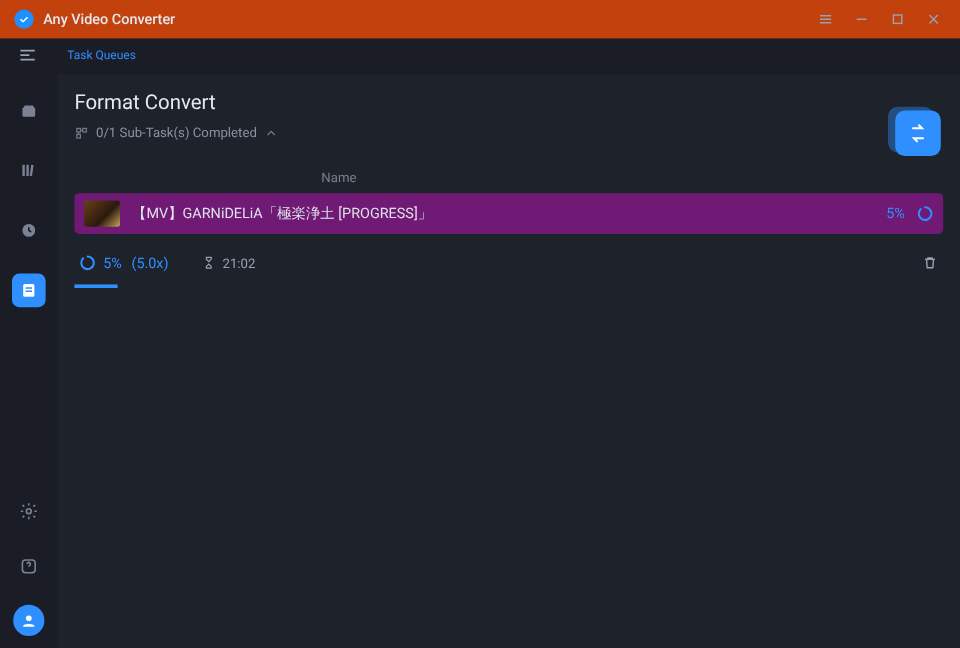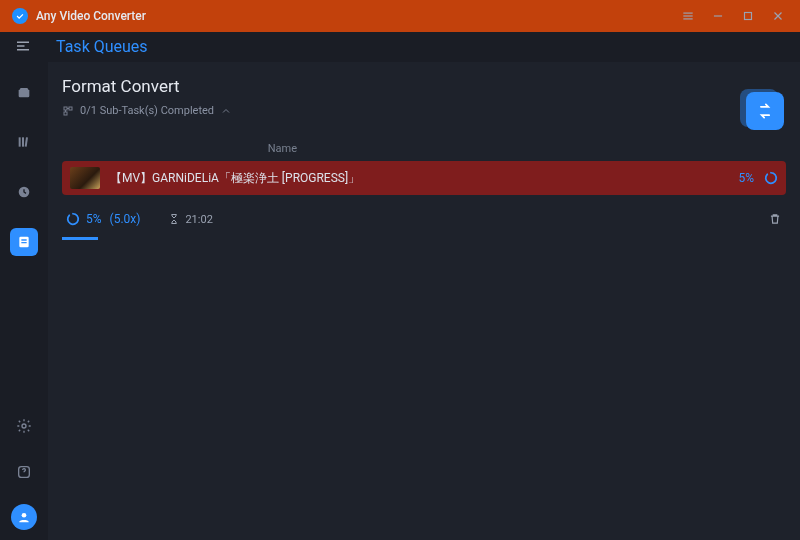--- a/index.html
+++ b/index.html
@@ -6,21 +6,21 @@
   body { width:800px; height:540px; background:#1a1d25; color:#c8cdd6; overflow:hidden; font-size:12px; }
   .titlebar { height:32px; display:flex; align-items:center; padding:0 12px; background:#c2410c; }
   .app-logo { width:16px; height:16px; border-radius:50%; background:#1e90ff; display:flex; align-items:center; justify-content:center; margin-right:8px; }
   .app-logo svg { width:10px; height:10px; }
   .app-title { font-size:12px; color:#e5e9f0; font-weight:500; }
   .titlebar .spacer { flex:1; }
   .win-btn { width:20px; height:20px; margin-left:10px; display:flex; align-items:center; justify-content:center; color:#9aa2b1; cursor:pointer; }
   .win-btn svg { width:14px; height:14px; }
   .sub-bar { height:28px; display:flex; align-items:center; padding-left:14px; }
   .hamburger-sub { width:18px; height:18px; color:#9aa2b1; display:flex; align-items:center; justify-content:center; cursor:pointer; }
-  .task-queues-label { color:#2f8fff; font-size:16px; margin-left:24px; cursor:pointer; }
+  .task-queues-label { color:#2f8fff; font-size:10px; margin-left:24px; cursor:pointer; }
   .layout { display:flex; height:calc(540px - 60px); }
   .sidebar { width:48px; background:#1a1d25; display:flex; flex-direction:column; align-items:center; padding-top:18px; position:relative; }
   .side-ico { width:28px; height:28px; margin-bottom:22px; display:flex; align-items:center; justify-content:center; color:#7a8294; cursor:pointer; border-radius:6px; }
   .side-ico.active { background:#2f8fff; color:#fff; }
   .side-ico svg { width:16px; height:16px; }
   .side-bottom { position:absolute; bottom:10px; display:flex; flex-direction:column; align-items:center; }
   .side-bottom .side-ico { margin-bottom:18px; }
   .avatar { width:26px; height:26px; border-radius:50%; background:#2f8fff; display:flex; align-items:center; justify-content:center; }
   .avatar svg { width:14px; height:14px; fill:#fff; }
   .main { flex:1; background:#1e222b; margin-top:2px; padding:14px 14px 0 14px; position:relative; overflow:hidden; }
@@ -28,21 +28,21 @@
   .meta-line { display:flex; align-items:center; color:#8a92a3; font-size:11px; margin-bottom:6px; }
   .meta-line svg { width:12px; height:12px; margin-right:6px; opacity:.8; }
   .meta-line .chev { margin-left:6px; }
   .format-btn { position:absolute; right:16px; top:30px; width:38px; height:38px; border-radius:8px; display:flex; align-items:center; justify-content:center; cursor:pointer; }
   .format-btn.left { background:#2f8fff; transform:translate(-6px,-3px); z-index:0; opacity:.4;}
   .format-btn.main-btn { background:#2f8fff; z-index:1; }
   .format-btn svg { width:20px; height:20px; stroke:#fff; fill:none; stroke-width:2; }
   .table-header { display:flex; align-items:center; margin-top:18px; padding:0 8px; height:26px; color:#78808f; font-size:11px; }
   .table-header .col-name { width:60%;text-align:center; }
   .table-header .col-progress { flex:1; text-align:right; }
-  .task-row { display:flex; align-items:center; background:#7f1d1d; border-radius:4px; height:34px; padding:0 8px; }
+  .task-row { display:flex; align-items:center; background:#701a75; border-radius:4px; height:34px; padding:0 8px; }
   .thumb { width:30px; height:22px; background:linear-gradient(135deg,#6b3e1a,#2a1a0e 60%,#c9a25a); margin-right:10px; border-radius:2px; }
   .task-name { flex:1; color:#dde2eb; font-size:12px; white-space:nowrap; overflow:hidden; text-overflow:ellipsis; }
   .task-pct { color:#2f8fff; font-size:12px; margin-right:10px; }
   .spinner { width:14px; height:14px; color:#2f8fff; }
   .status-bar { display:flex; align-items:center; height:36px; margin-top:6px; padding:0 4px; font-size:12px; color:#2f8fff; }
   .status-bar .spinner2 { width:14px; height:14px; margin-right:6px; }
   .status-bar .pct { margin-right:8px; }
   .status-bar .mul { color:#2f8fff; margin-right:28px; }
   .status-bar .clock { color:#9aa2b1; display:flex; align-items:center; font-size:11px; }
   .status-bar .clock svg { width:12px; height:12px; margin-right:5px; }

